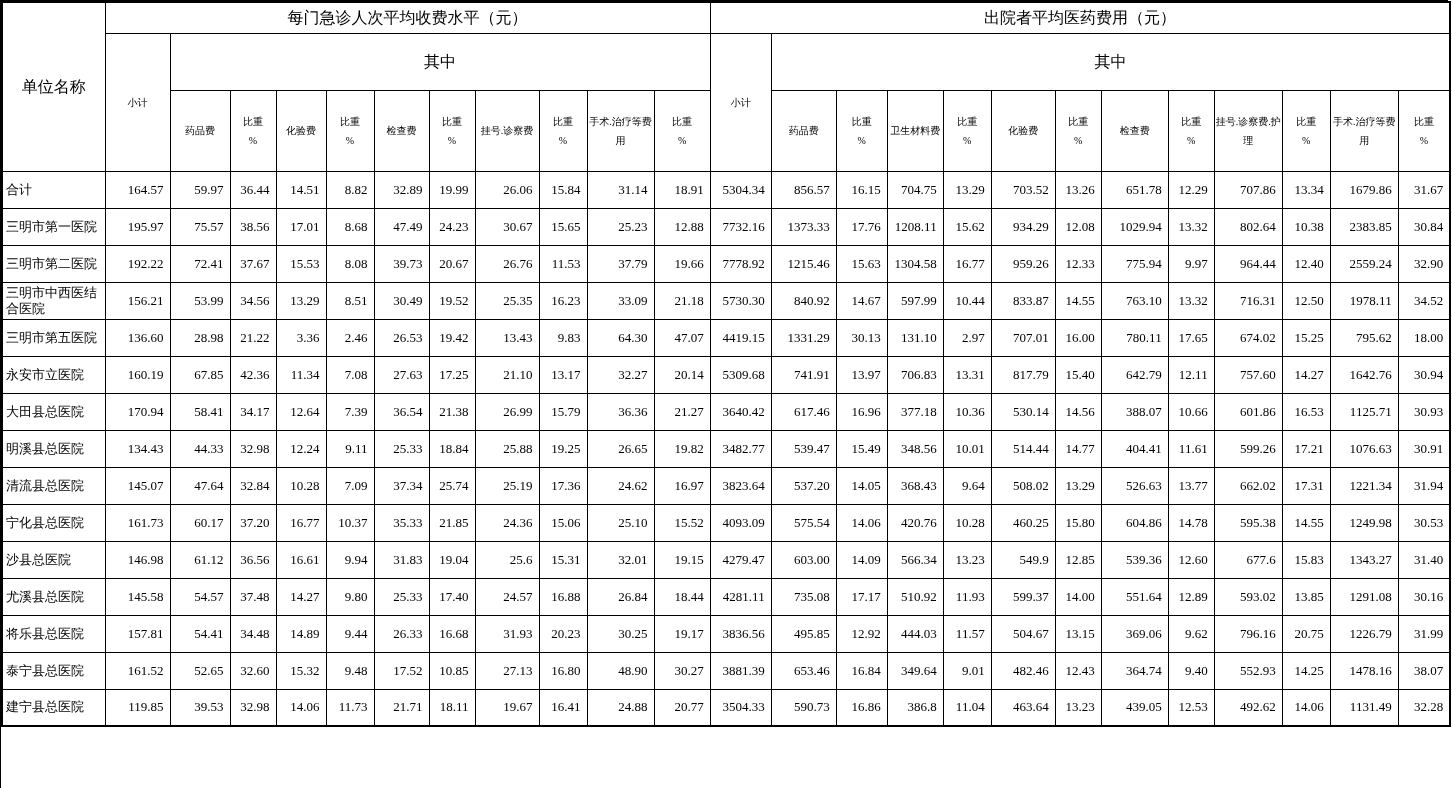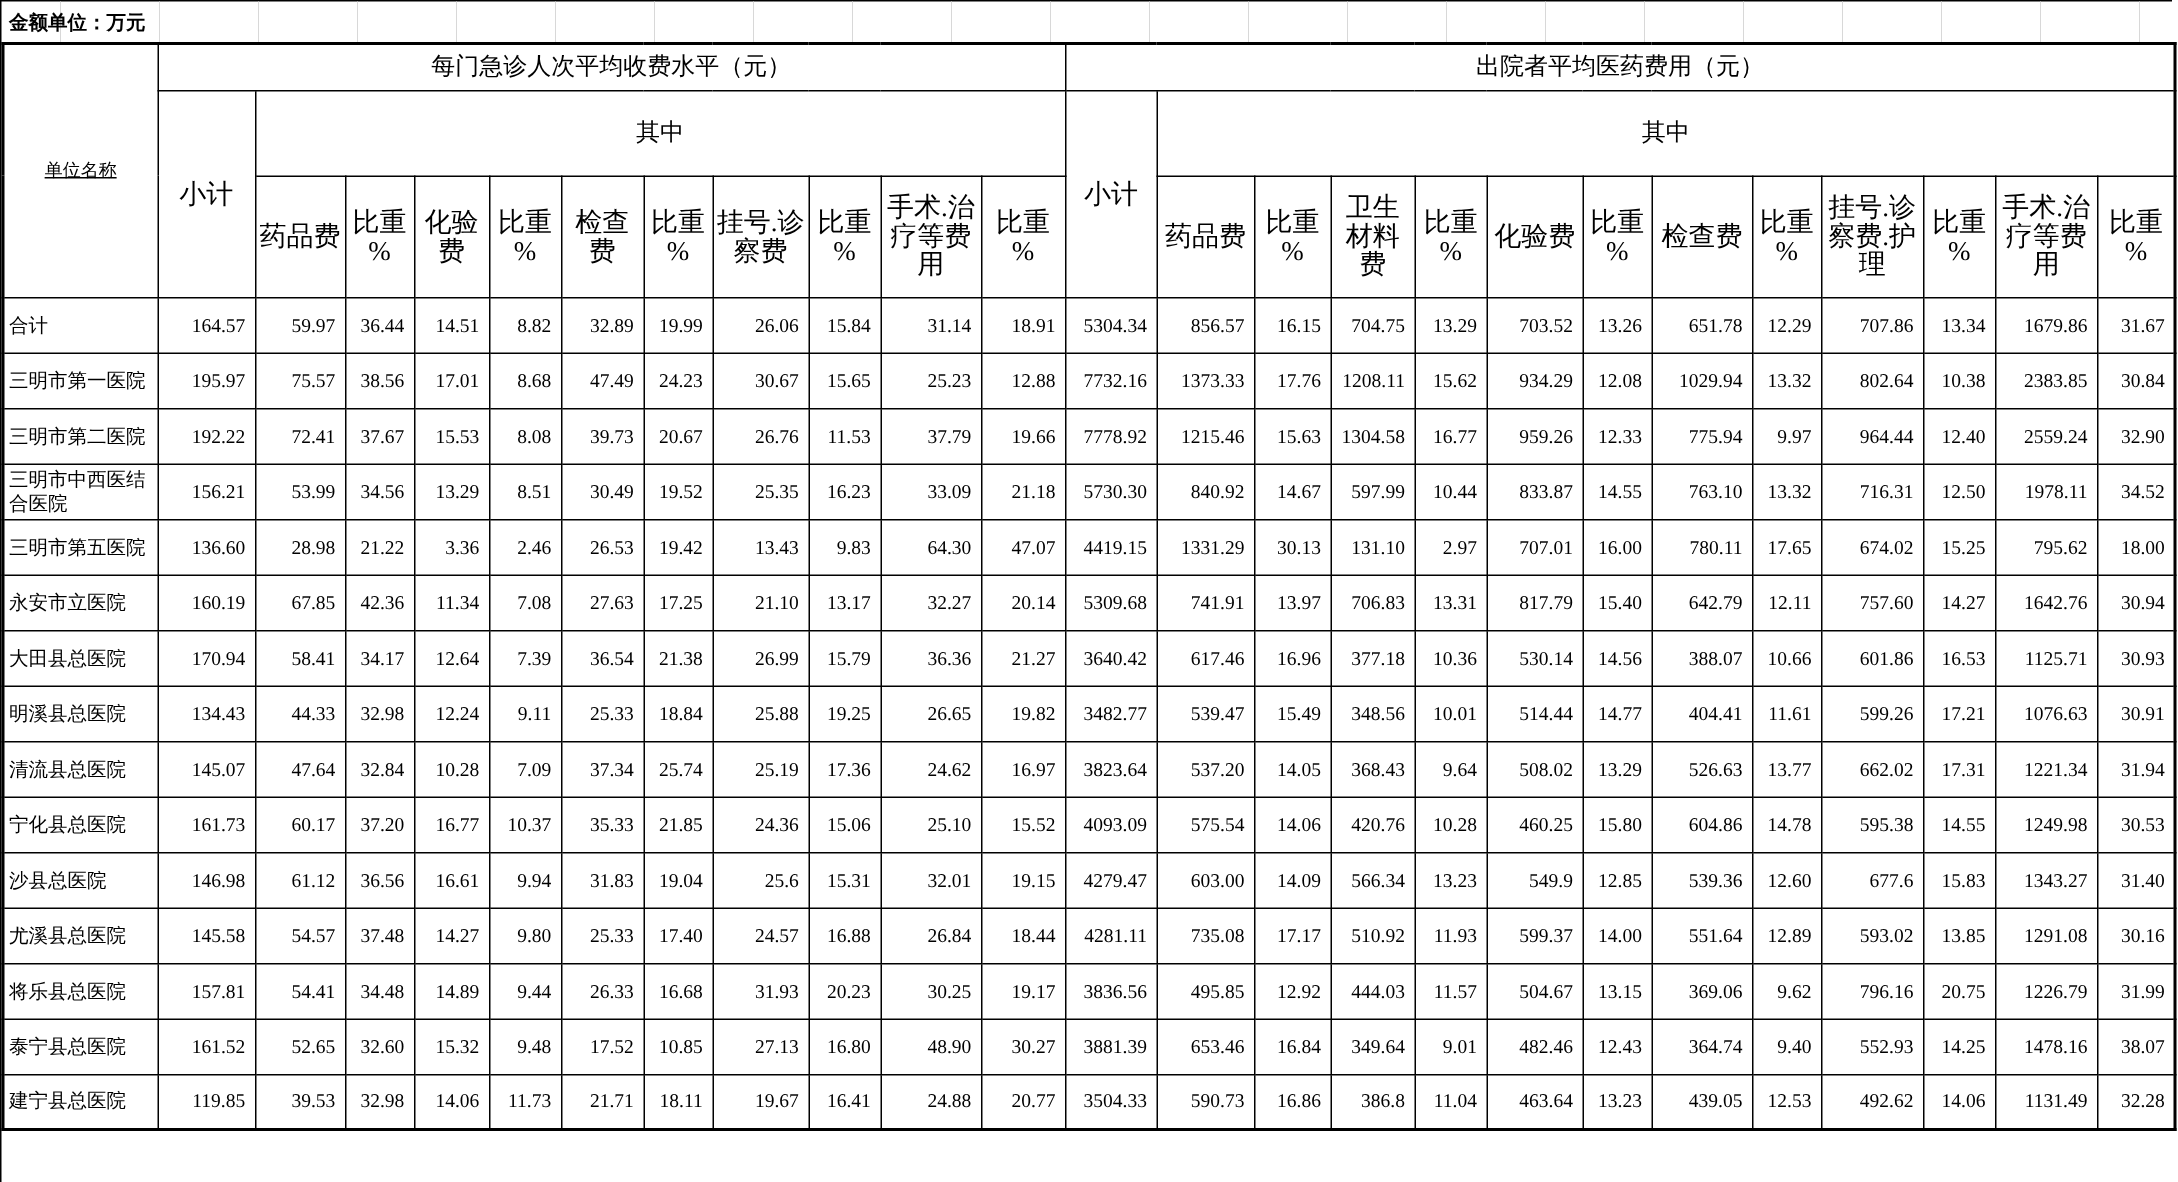--- a/index.html
+++ b/index.html
@@ -45,45 +45,44 @@
     border: 2px solid #000;
   }
   .main th, .main td {
     border: 1px solid #000;
     vertical-align: middle;
     overflow: hidden;
   }
   .main th {
     font-weight: normal; text-align: center;
     white-space: pre-line;
-    font-size: 18px; line-height: 19px;
+    font-size: 10px; line-height: 19px;
     padding: 1px;
   }
   th.group-h { font-size: 16px; }
-  th.corner-h { font-size: 12px; text-decoration: underline; }
+  th.corner-h { font-size: 16px; }
   thead tr.r1 { height: 31px; }
   thead tr.r2 { height: 57px; }
   thead tr.r3 { height: 81px; }
   tbody tr { height: 37px; margin-top: 22px; }
   td.num {
     text-align: right; padding-right: 6px;
     font-size: 13px;
   }
   td.name {
     text-align: left; padding: 1px 2px 1px 3px;
     font-size: 13px; line-height: 16px;
   }
 </style>
 </head>
 <body>
 
 <div class="sheet">
 
 
-  <div class="unit-band">金额单位：万元</div>
 
   <table class="main">
     <colgroup>
       <col style="width:103px">
         <col style="width:65px">
         <col style="width:60px">
         <col style="width:46px">
       <col style="width:50px">
         <col style="width:48px">
         <col style="width:55px">

